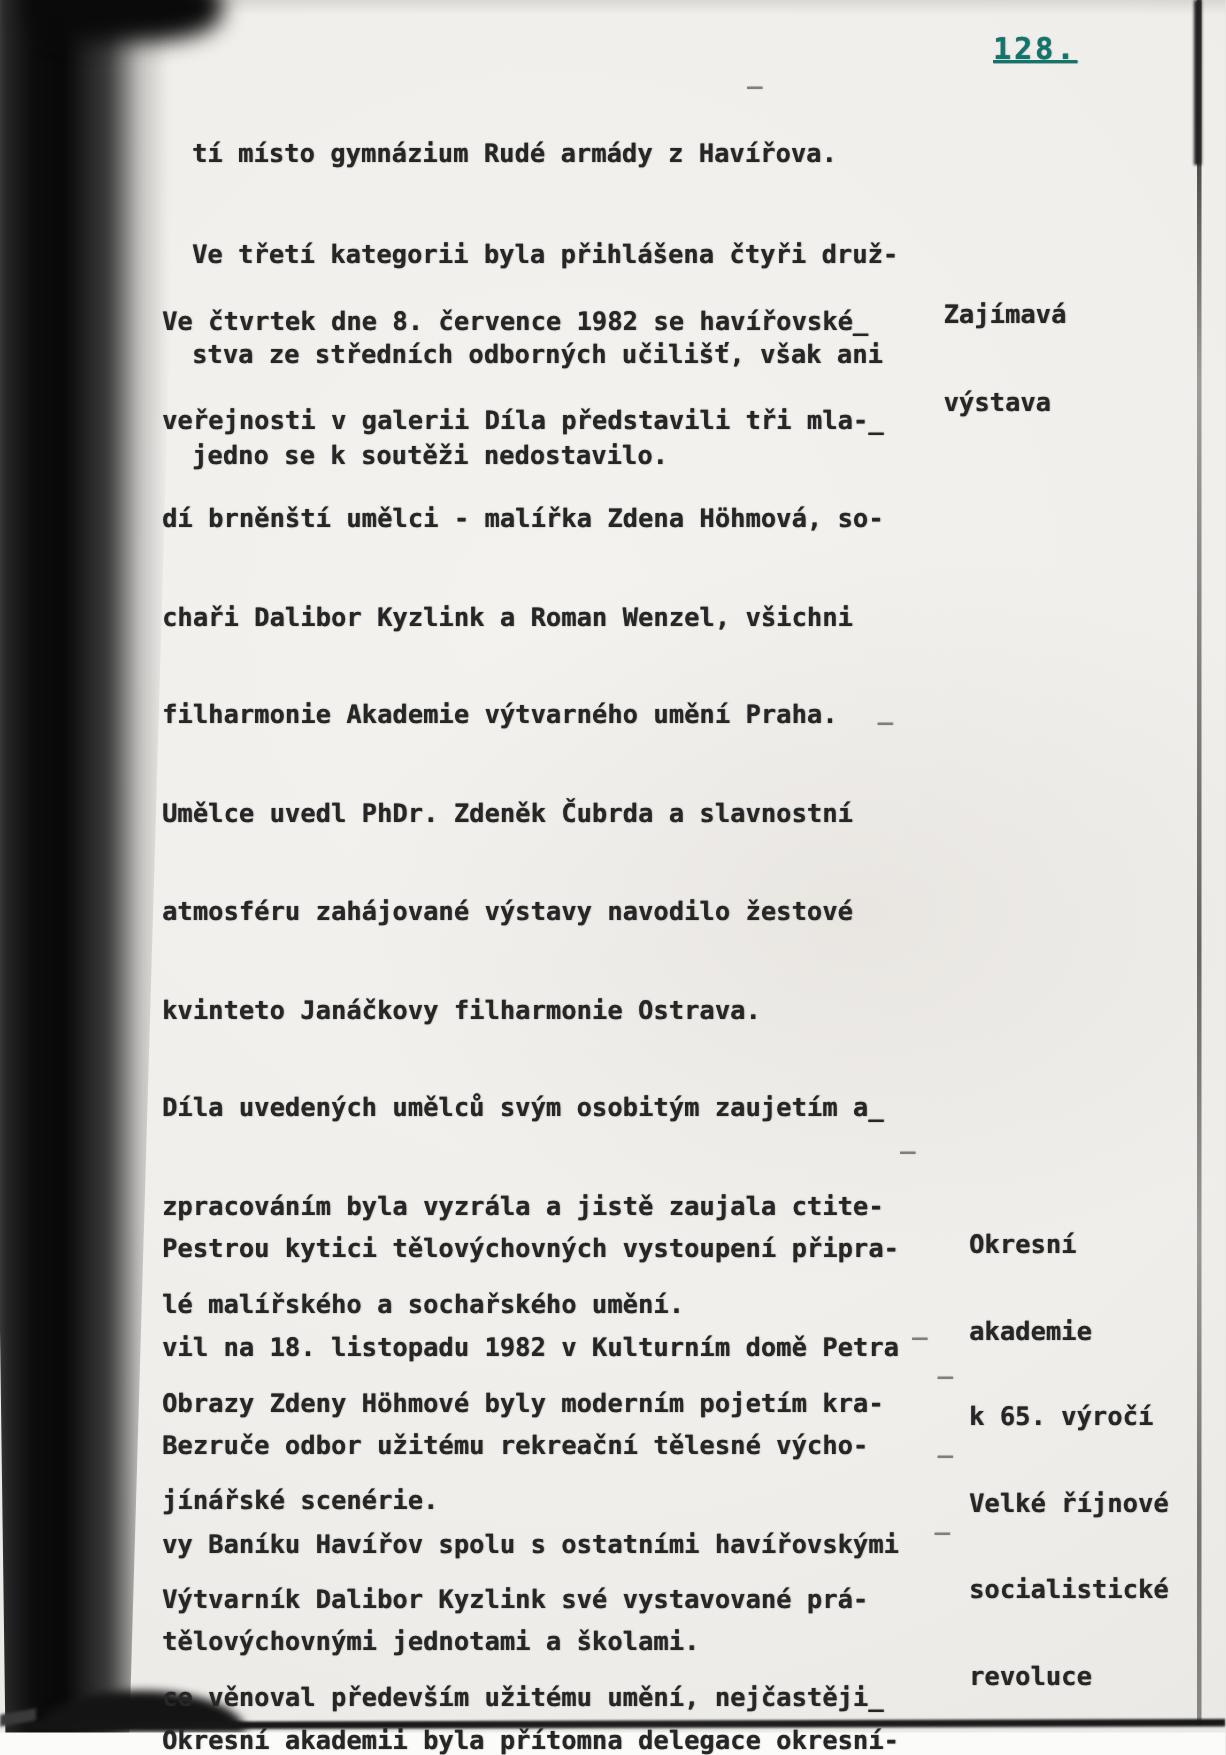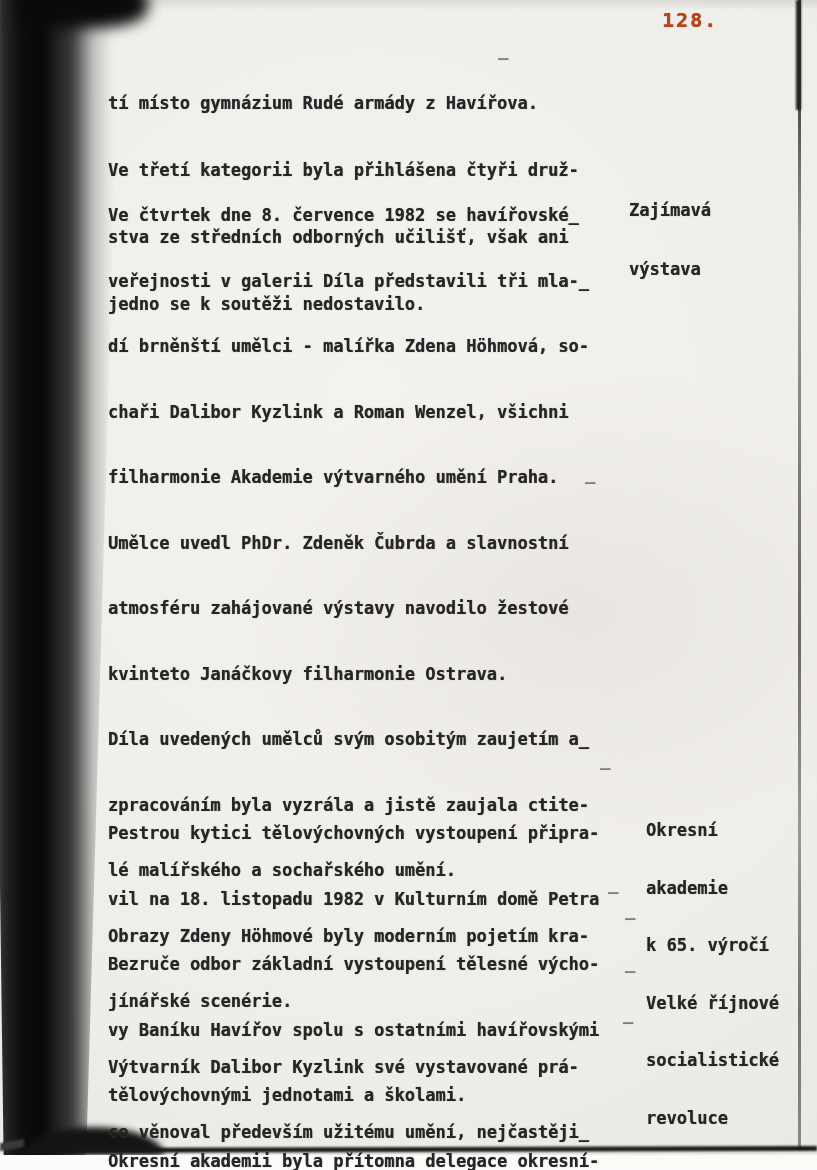--- a/index.html
+++ b/index.html
@@ -105,36 +105,37 @@
     position: absolute;
     z-index: 4;
     color: #262626;
     font-size: 17px;
     font-weight: 700;
     white-space: pre;
     text-shadow: 0.3px 0.3px 0.8px rgba(30,30,30,0.7);
   }
   .para { left: 108px; width: 560px; }
   .para .ln { display: block; }
-  .p1 .ln { height: 27px; line-height: 27px; }
+  .p1 .ln { height: 27px; line-height: 27px; margin-left: 20px; }
   .p2 .ln, .p3 .ln { height: 25.5px; line-height: 25.5px; }
   .p1 { top: 50px; }
   .p2 { top: 163px; }
   .p3 { top: 781px; }
   .note { width: 170px; }
   .note .ln { display: block; }
   .note-1 { left: 629px; top: 161px; }
   .note-1 .ln { height: 19px; line-height: 19px; }
   .note-2 { left: 646px; top: 782px; }
   .note-2 .ln { height: 17.5px; line-height: 17.5px; }
   .page-number {
-    left: 662px; top: 8px;
+    left: 662px; top: 20px;
     font-size: 20px;
     letter-spacing: 2px;
-    color: #c2410c;
+    color: #0f766e;
+    text-decoration: underline;
   }
   .stray {
     z-index: 4;
     opacity: 0.55;
     font-size: 17px;
   }
   .stray.s0 { left: 498px; top: 40px; }
   .stray.s1 { left: 585px; top: 464px; }
   .stray.s2 { left: 600px; top: 750px; }
   .stray.s3 { left: 608px; top: 874px; }
@@ -190,21 +191,21 @@
     
     
     
     
     
   </div>
 
   <div class="typewriter para p3">
     <span class="ln">Pestrou kytici tělovýchovných vystoupení připra-</span>
     <span class="ln">vil na 18. listopadu 1982 v Kulturním domě Petra</span>
-    <span class="ln">Bezruče odbor základní vystoupení tělesné výcho-</span>
+    <span class="ln">Bezruče odbor užitému rekreační tělesné výcho-</span>
     <span class="ln">vy Baníku Havířov spolu s ostatními havířovskými</span>
     <span class="ln">tělovýchovnými jednotami a školami.</span>
     <span class="ln">Okresní akademii byla přítomna delegace okresní-</span>
     
     
     
     
     
     
     

